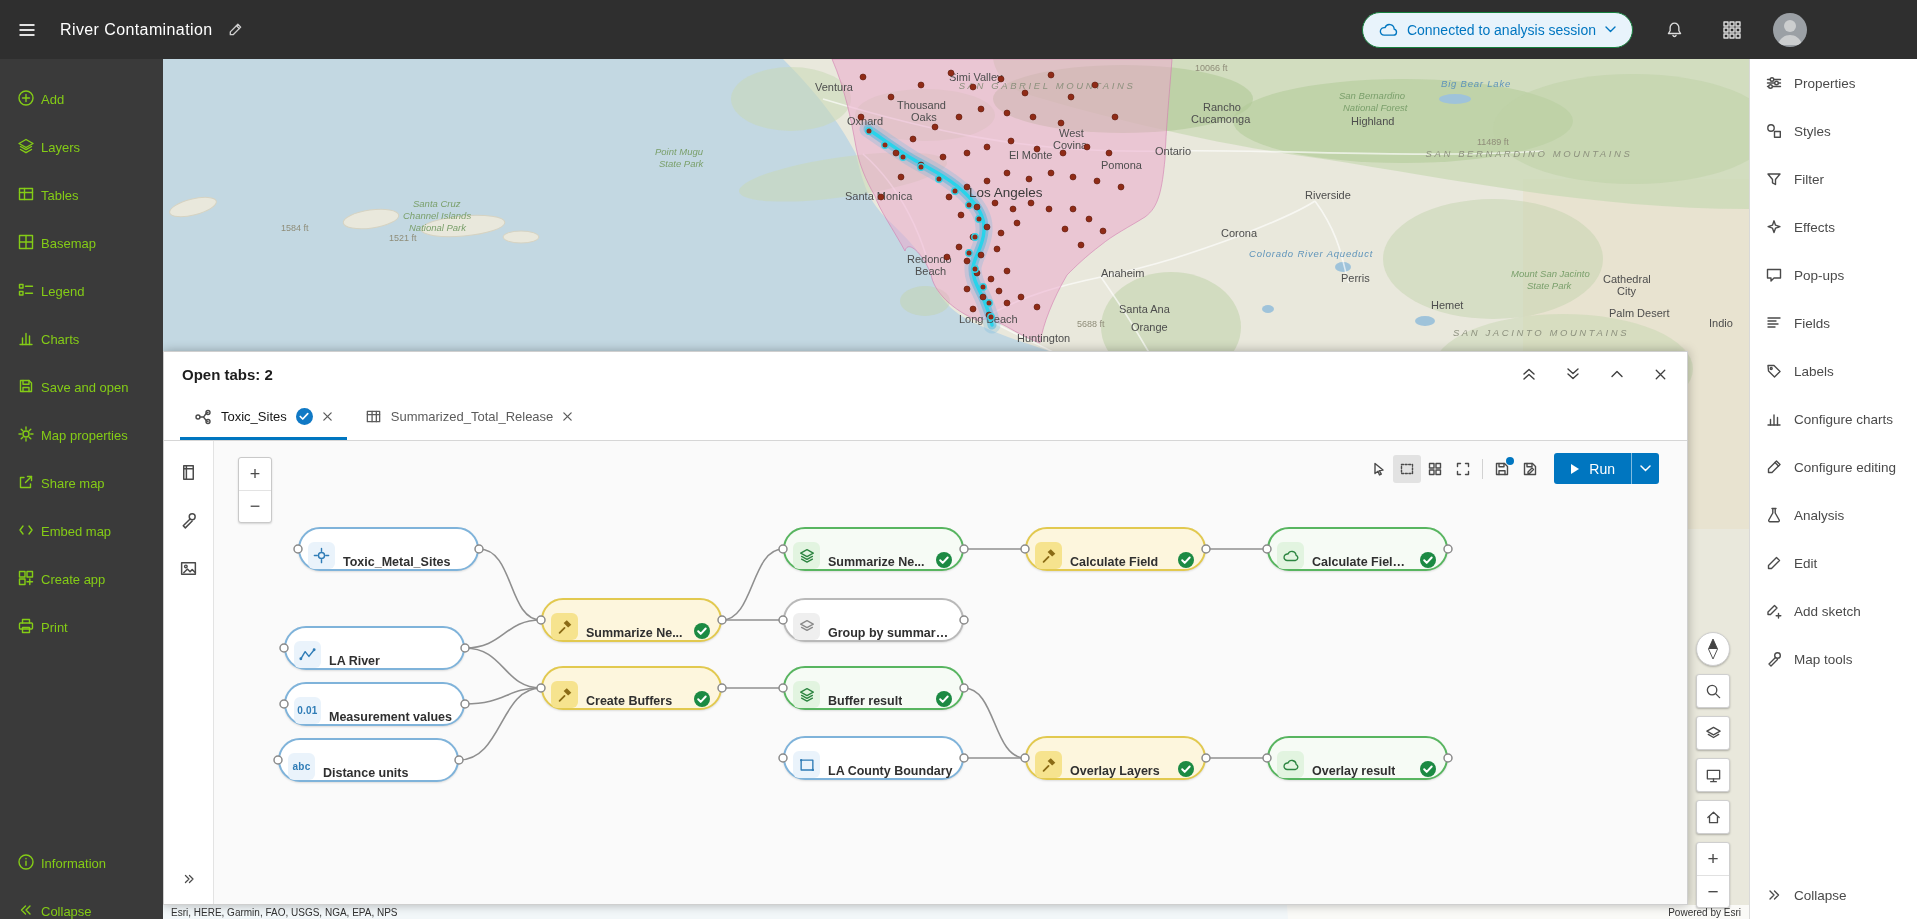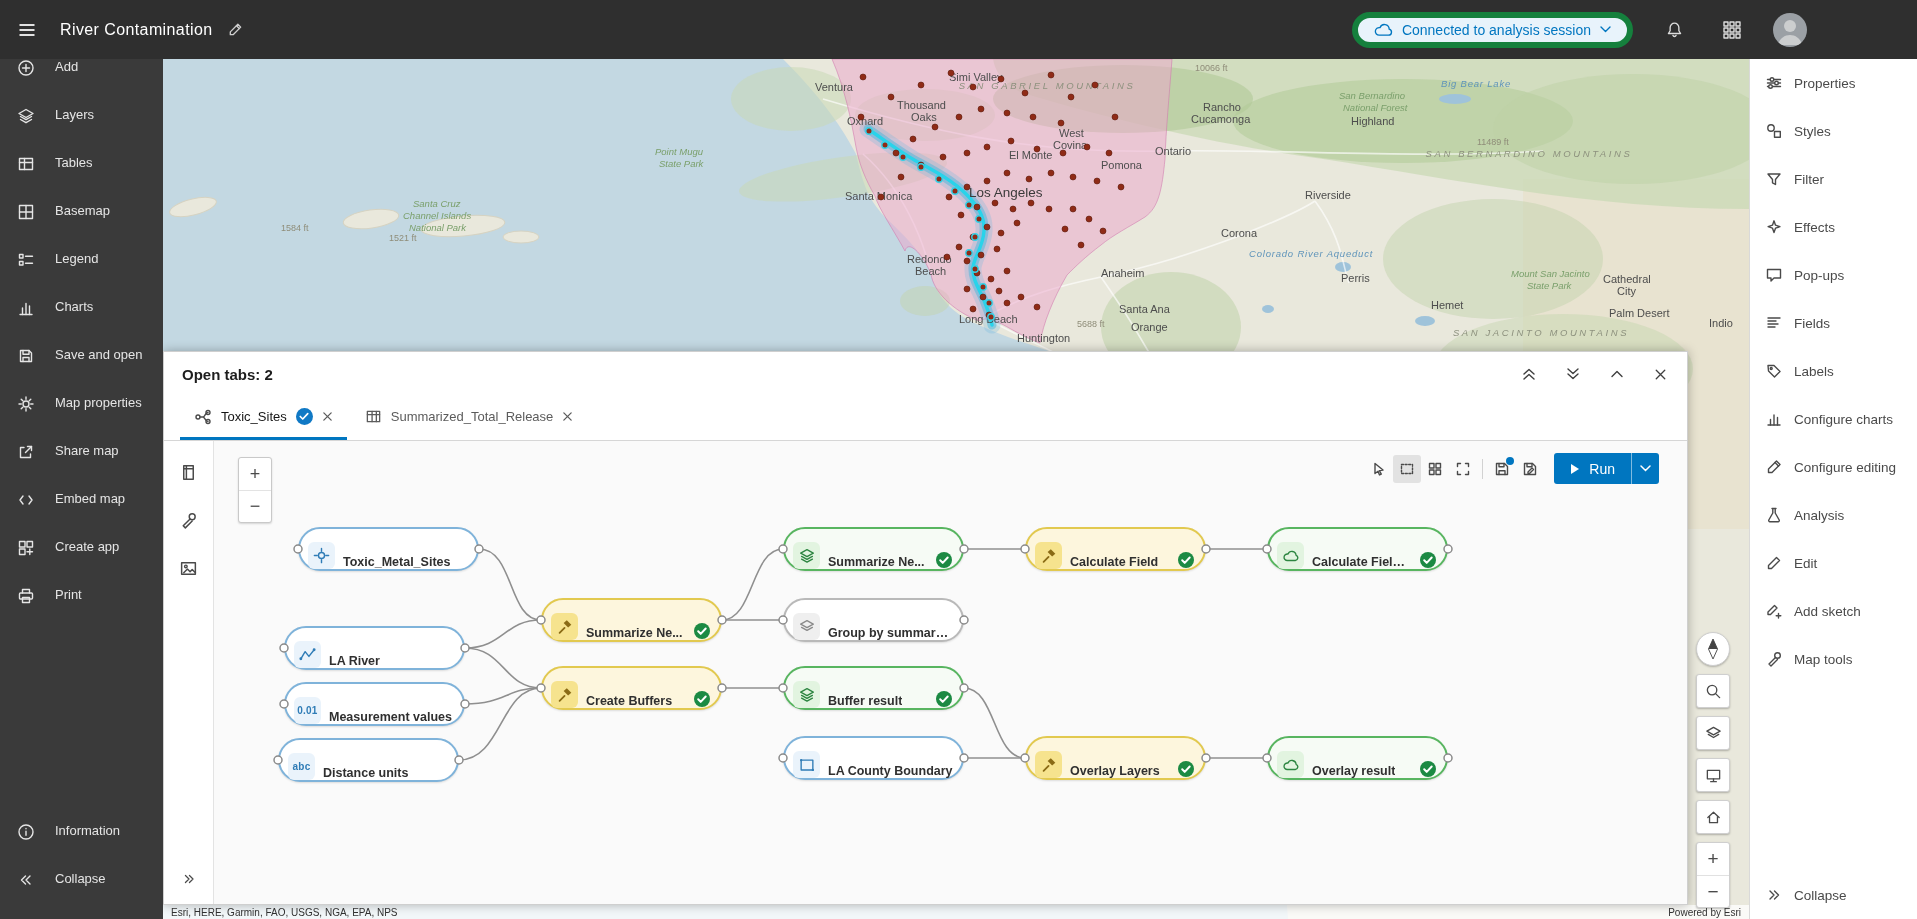--- a/index.html
+++ b/index.html
@@ -8,29 +8,29 @@
   svg{display:block}
   .ic{display:inline-flex;align-items:center;justify-content:center}
   .ic svg{stroke:currentColor;fill:none;stroke-width:1.4;stroke-linecap:round;stroke-linejoin:round}
 
   
   #topbar{position:absolute;left:0;top:0;width:100%;height:59px;background:#2f2f2f;display:flex;align-items:center;color:#ececec;z-index:40;padding-right:110px}
   #hamburger{width:54px;height:59px;display:flex;align-items:center;justify-content:center;cursor:pointer;color:#e2e2e2}
   #map-title{font-size:16px;letter-spacing:.4px;color:#fff;margin-left:6px}
   #title-edit{margin-left:14px;color:#cfcfcf;cursor:pointer}
   #topbar .right{margin-left:auto;display:flex;align-items:center;gap:24px}
-  #session-pill{display:flex;align-items:center;gap:9px;height:36px;padding:0 16px;border:6px solid #15803d;border-radius:18px;background:#e8f3fb;color:#0076c0;font-size:14px;cursor:pointer}
+  #session-pill{display:flex;align-items:center;gap:9px;height:36px;padding:0 16px;border:1px solid #15803d;border-radius:18px;background:#e8f3fb;color:#0076c0;font-size:14px;cursor:pointer}
   #session-pill svg{stroke:#0076c0}
   .tb-btn{color:#dedede;cursor:pointer;display:flex;align-items:center;justify-content:center;width:34px;height:34px}
   #avatar{width:34px;height:34px;border-radius:50%;background:#aeb4ba;position:relative;overflow:hidden;cursor:pointer;opacity:.85}
   #avatar svg{position:absolute;left:0;top:0}
 
   
   #left-sidebar{position:absolute;left:0;top:59px;width:163px;bottom:0;background:#3a3a3a;z-index:30;display:flex;flex-direction:column}
-  .ls-item{display:flex;align-items:flex-start;gap:20px;height:48px;padding:0 17px;color:#e5e5e5;font-size:13px;cursor:pointer;white-space:nowrap}
+  .ls-item{display:flex;align-items:flex-end;gap:6px;height:48px;padding:0 17px;color:#84cc16;font-size:13px;cursor:pointer;white-space:nowrap}
   .ls-bottom{margin-top:auto}
 
   
   #map{position:absolute;left:163px;top:59px;width:1586px;height:860px;z-index:1;cursor:grab}
   #map svg{width:100%;height:100%}
   text.ml{font-family:"Liberation Sans",sans-serif;pointer-events:none}
   .city{fill:#4d4d4d;font-size:11px}
   .bigcity{fill:#3a3a3a;font-size:13.5px}
   .mtn{fill:#8d917e;font-size:9.5px;font-style:italic;letter-spacing:2.6px;text-anchor:middle}
   .park{fill:#7ba06c;font-size:9.5px;font-style:italic}

